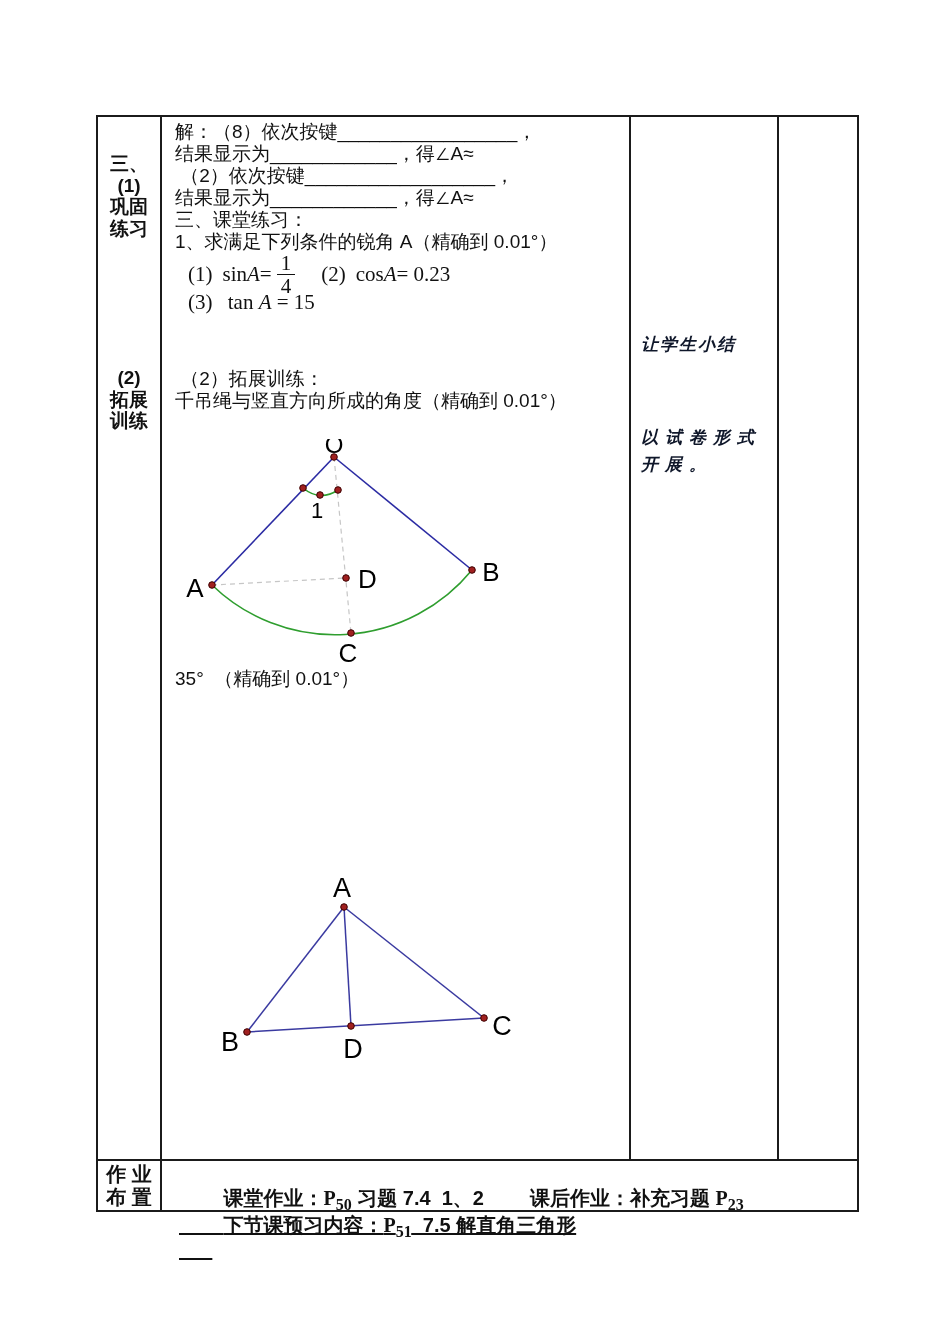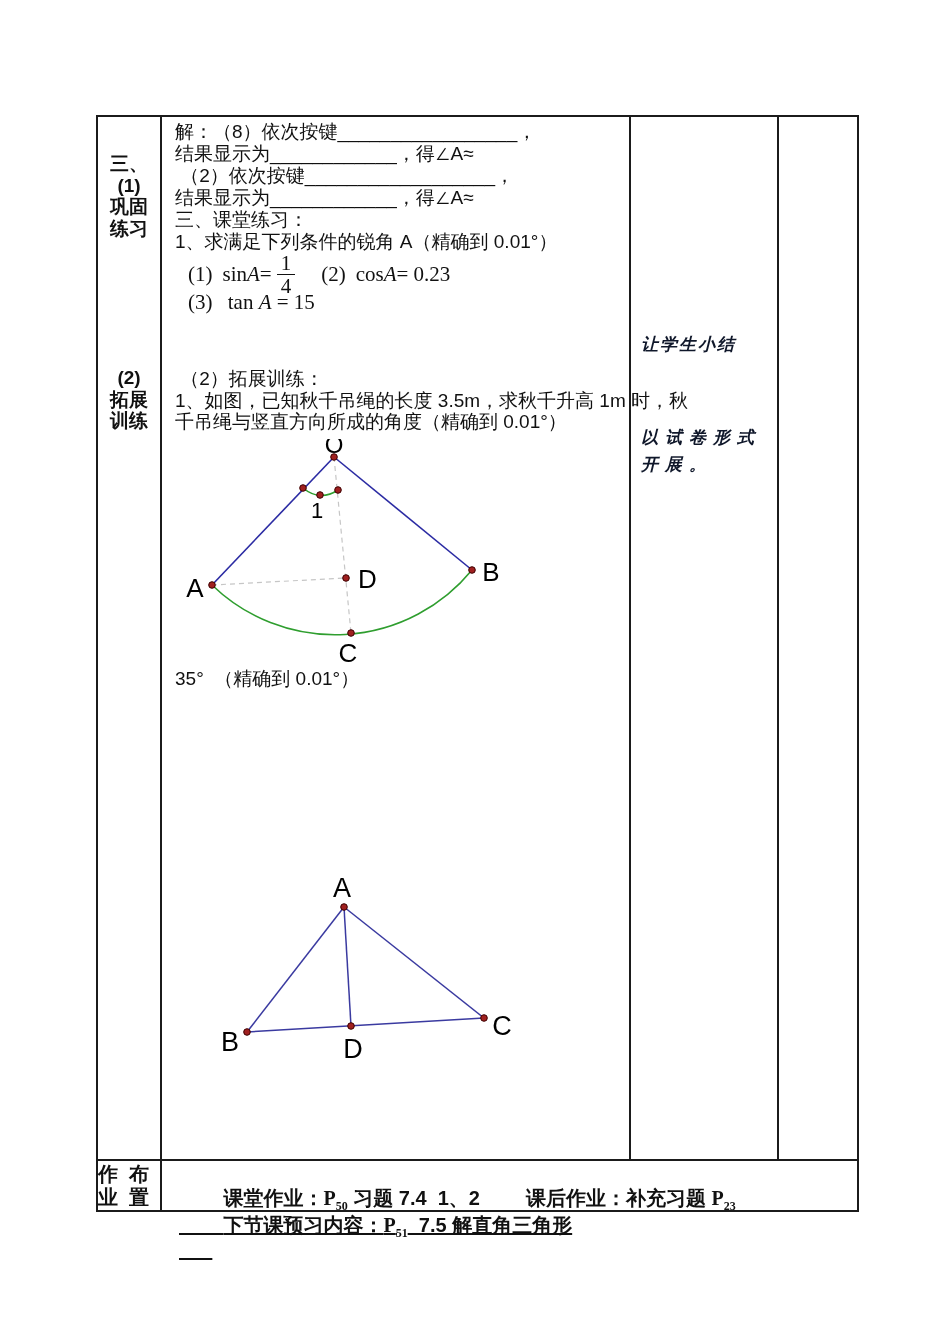--- a/index.html
+++ b/index.html
@@ -35,27 +35,27 @@
   .frac .num{display:block;padding:0 4px;}
   .frac .den{display:block;border-top:1.5px solid #111;padding:0 4px;}
   .f-gap{display:inline-block;width:26px;}
   .svg-abs{position:absolute;}
   .swing-svg{left:0;top:322px;}
   .tri-svg{left:36px;top:751px;}
   .handwrite{position:absolute;font-family:"DejaVu Serif", serif;font-style:italic;
     font-weight:bold;font-size:17px;color:#0f172a;}
   .note1{left:10px;top:216px;letter-spacing:2px;white-space:nowrap;}
   .note2{left:10px;top:307px;width:132px;letter-spacing:7px;line-height:27px;}
-  .hw-label{display:flex;flex-direction:row;justify-content:center;align-items:center;
+  .hw-label{display:flex;flex-direction:column;justify-content:center;align-items:center;
     font-weight:bold;font-size:20px;line-height:23px;}
   .hw-content{flex:1;position:relative;font-weight:bold;font-size:20px;}
   .hw-line{position:absolute;left:17px;white-space:pre;}
   .hw1{top:1px;} .hw2{top:28px;text-decoration:underline;}
   .pser{font-family:"Liberation Serif", serif;}
-  .psub{font-family:"Liberation Serif", serif;font-size:12px;vertical-align:sub;line-height:0;}
+  .psub{font-family:"Liberation Serif", serif;font-size:16px;vertical-align:sub;line-height:0;}
   .hw-gap{display:inline-block;width:46px;}
   svg text{font-family:"Liberation Sans", sans-serif;fill:#000;}
 </style>
 </head>
 <body>
 
 <div class="tbl">
 
   <div class="row-main">
 
@@ -102,21 +102,20 @@
 
       <div class="formula-row3">
         <span class="f-label">(3)</span>
         <span>tan </span>
         <span class="f-var">A</span>
         <span> = 15</span>
       </div>
 
       <div class="expand-block">
         <div class="textline"> （2）拓展训练：</div>
-        <div class="textline">1、如图，已知秋千吊绳的长度 3.5m，求秋千升高 1m 时，秋</div>
         <div class="textline">千吊绳与竖直方向所成的角度（精确到 0.01°）</div>
       </div>
 
       <svg class="svg-abs swing-svg" width="469" height="232" viewBox="0 0 469 232">
         <line x1="172" y1="18" x2="50" y2="146" stroke="#2b2ba3" stroke-width="1.6"></line>
         <line x1="172" y1="18" x2="310" y2="131" stroke="#2b2ba3" stroke-width="1.6"></line>
         <path d="M 50 146 A 177 177 0 0 0 310 131" fill="none" stroke="#2f9e2f" stroke-width="1.6"></path>
         <line x1="172" y1="18" x2="189" y2="194" stroke="#c6c6c6" stroke-width="1.2" stroke-dasharray="5 4"></line>
         <line x1="50" y1="146" x2="184" y2="139" stroke="#c6c6c6" stroke-width="1.2" stroke-dasharray="5 4"></line>
         <path d="M 141 49 Q 158 63 176 51" fill="none" stroke="#2f9e2f" stroke-width="1.6"></path>

